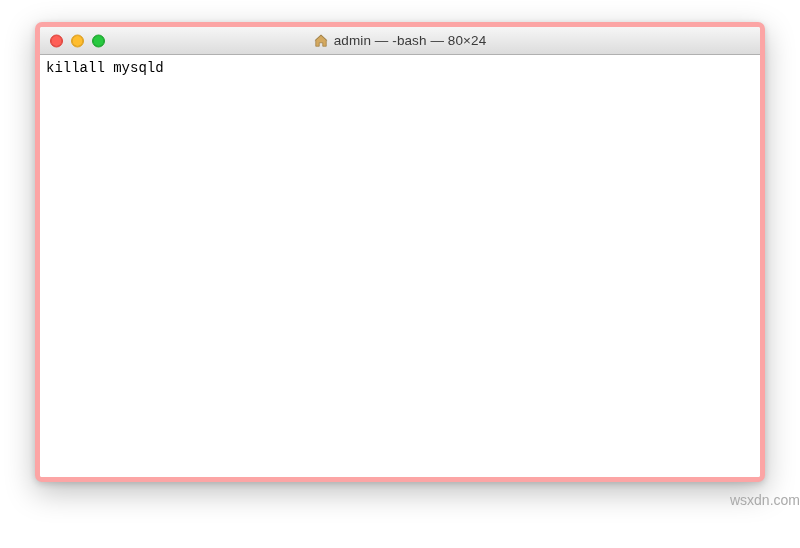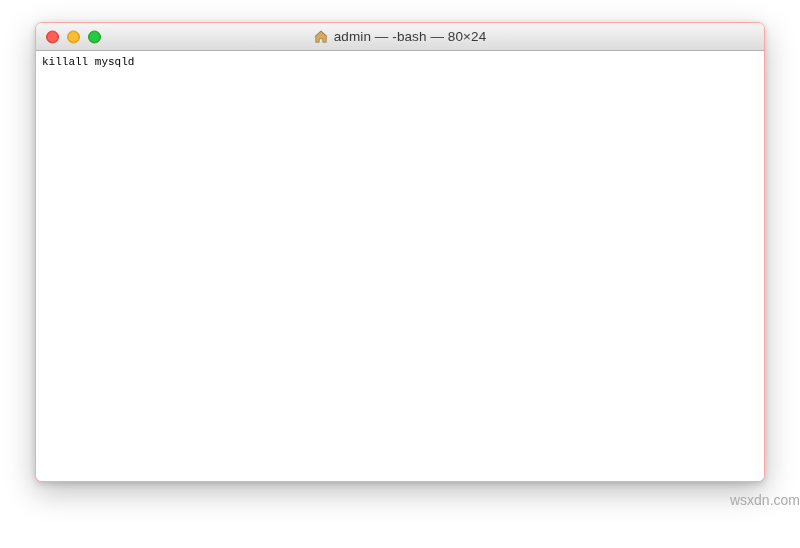--- a/index.html
+++ b/index.html
@@ -15,21 +15,21 @@
       display: flex;
       align-items: flex-start;
       justify-content: center;
       padding-top: 22px;
       position: relative;
     }
     .terminal-window {
       width: 730px;
       height: 460px;
       background: #ffffff;
-      border: 1px solid #fca5a5;
+      border: 5px solid #fca5a5;
       border-radius: 7px;
       box-shadow: 0 10px 30px rgba(0,0,0,0.25), 0 2px 6px rgba(0,0,0,0.15);
       overflow: hidden;
       display: flex;
       flex-direction: column;
     }
     .title-bar {
       height: 28px;
       background: linear-gradient(to bottom, #f6f6f6 0%, #e9e9e9 50%, #dcdcdc 100%);
       border-bottom: 1px solid #b0b0b0;
@@ -82,21 +82,21 @@
       font-size: 13.5px;
       color: #3a3a3a;
       font-weight: 400;
       letter-spacing: 0.1px;
     }
     .terminal-body {
       flex: 1;
       background: #ffffff;
       padding: 4px 6px;
       font-family: "Monaco", "Menlo", "Courier New", monospace;
-      font-size: 11px;
+      font-size: 14px;
       color: #000000;
       line-height: 1.3;
       white-space: pre;
       overflow: hidden;
     }
     .attribution-rotated {
       position: absolute;
       right: 0px;
       bottom: 40px;
       transform: rotate(0deg);

